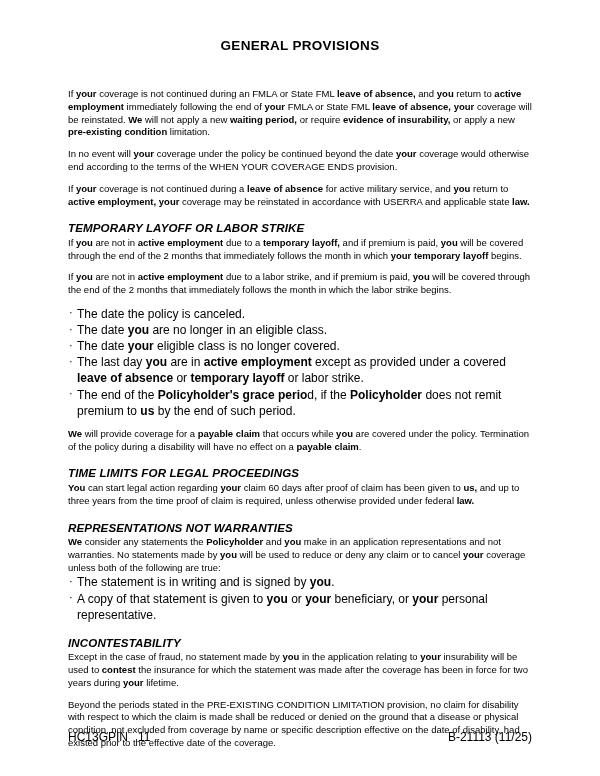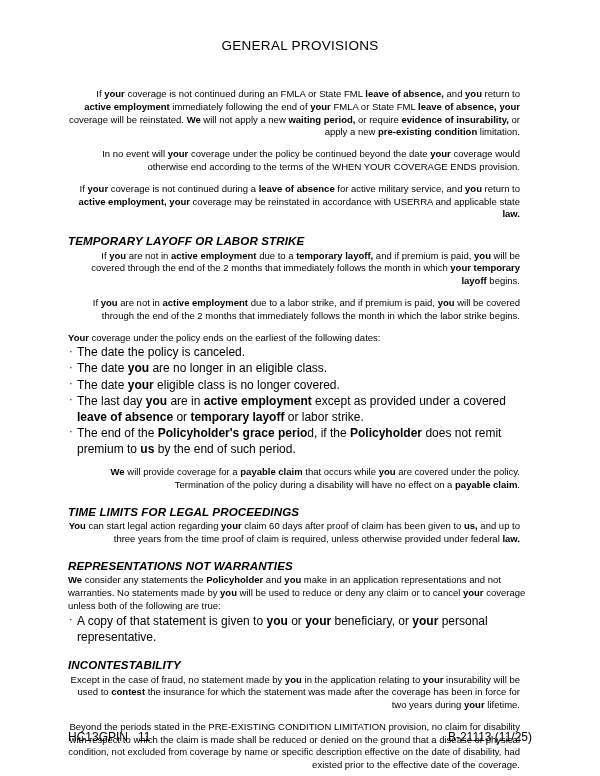--- a/index.html
+++ b/index.html
@@ -22,38 +22,38 @@
   }
   .content {
     position: absolute;
     left: 68px;
     top: 38px;
     width: 464px;
   }
   .doc-title {
     text-align: center;
     font-size: 13.5px;
-    font-weight: normal;
+    font-weight: bold;
     letter-spacing: 0.3px;
     margin: 0 0 34px 0;
     line-height: 1.2;
   }
   .section-head {
     font-size: 11.6px;
     font-weight: bold;
     letter-spacing: 0.1px;
     margin: 13px 0 1px 0;
     line-height: 1.26;
     font-style: italic;
   }
   p.para {
     font-size: 9.5px;
     line-height: 1.345;
-    margin: 0 12px 9px 0;
-    text-align: right;
+    margin: 0 0 9px 0;
+    text-align: left;
   }
   .lead {
     font-size: 9.5px;
     line-height: 1.345;
     margin: 0 0 0 0;
   }
   ul.bullets {
     list-style: none;
     margin: 0 0 9px 0;
     padding: 0;
@@ -105,41 +105,41 @@
 
     <p class="para"><span>If </span><b>your</b><span> coverage is not continued during a </span><b>leave of absence</b><span> for active military service, and </span><b>you</b><span> return to </span><b>active employment, your</b><span> coverage may be reinstated in accordance with USERRA and applicable state </span><b>law.</b></p>
 
     <h2 class="section-head">TEMPORARY LAYOFF OR LABOR STRIKE</h2>
 
     <p class="para"><span>If </span><b>you</b><span> are not in </span><b>active employment</b><span> due to a </span><b>temporary layoff,</b><span> and if premium is paid, </span><b>you</b><span> will be covered through the end of the 2 months that immediately follows the month in which </span><b>your temporary layoff</b><span> begins.</span></p>
 
     <p class="para"><span>If </span><b>you</b><span> are not in </span><b>active employment</b><span> due to a labor strike, and if premium is paid, </span><b>you</b><span> will be covered through the end of the 2 months that immediately follows the month in which the labor strike begins.</span></p>
 
 
-    <p class="lead"><b>Your</b><span> coverage under the policy ends on the earliest of the following dates:</span></p>
 
     <ul class="bullets">
       <li><span>The date the policy is canceled.</span></li>
       <li><span>The date </span><b>you</b><span> are no longer in an eligible class.</span></li>
       <li><span>The date </span><b>your</b><span> eligible class is no longer covered.</span></li>
       <li><span>The last day </span><b>you</b><span> are in </span><b>active employment</b><span> except as provided under a covered </span><b>leave of absence</b><span> or </span><b>temporary layoff</b><span> or labor strike.</span></li>
       <li><span>The end of the </span><b>Policyholder's grace perio</b><span>d, if the </span><b>Policyholder</b><span> does not remit premium to </span><b>us</b><span> by the end of such period.</span></li>
     </ul>
 
     <p class="para"><b>We</b><span> will provide coverage for a </span><b>payable claim</b><span> that occurs while </span><b>you</b><span> are covered under the policy. Termination of the policy during a disability will have no effect on a </span><b>payable claim</b><span>.</span></p>
 
     <h2 class="section-head">TIME LIMITS FOR LEGAL PROCEEDINGS</h2>
 
     <p class="para"><b>You</b><span> can start legal action regarding </span><b>your</b><span> claim 60 days after proof of claim has been given to </span><b>us,</b><span> and up to three years from the time proof of claim is required, unless otherwise provided under federal </span><b>law.</b></p>
 
     <h2 class="section-head">REPRESENTATIONS NOT WARRANTIES</h2>
 
     <p class="lead"><b>We</b><span> consider any statements the </span><b>Policyholder</b><span> and </span><b>you</b><span> make in an application representations and not warranties.   No statements made by </span><b>you</b><span> will be used to reduce or deny any claim or to cancel </span><b>your</b><span> coverage unless both of the following are true:</span></p>
 
     <ul class="bullets">
+      <li><span>The statement is in writing and is signed by </span><b>you</b><span>.</span></li>
       <li><span>A copy of that statement is given to </span><b>you</b><span> or </span><b>your</b><span> beneficiary, or </span><b>your</b><span> personal representative.</span></li>
     </ul>
 
     <h2 class="section-head">INCONTESTABILITY</h2>
 
     <p class="para"><span>Except in the case of fraud, no statement made by </span><b>you</b><span> in the application relating to </span><b>your</b><span> insurability will be used to </span><b>contest</b><span> the insurance for which the statement was made after the coverage has been in force for two years during </span><b>your</b><span> lifetime.</span></p>
 
     <p class="para"><span>Beyond the periods stated in the PRE-EXISTING CONDITION LIMITATION provision, no claim for disability with respect to which the claim is made shall be reduced or denied on the ground that a disease or physical condition, not excluded from coverage by name or specific description effective on the date of disability, had existed prior to the effective date of the coverage.</span></p>
 
   </div>

